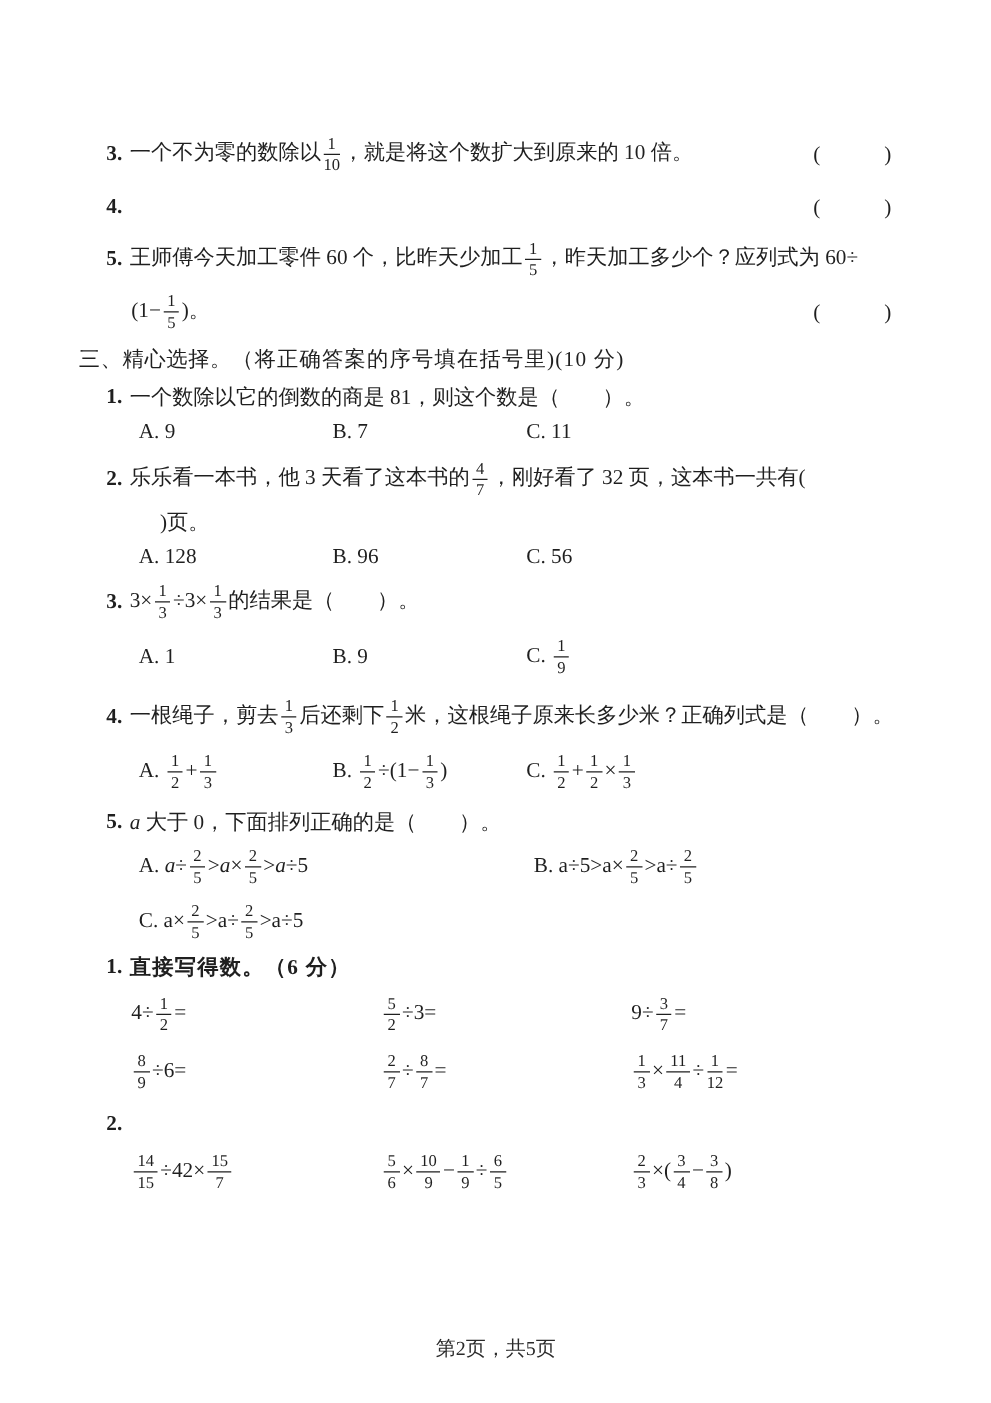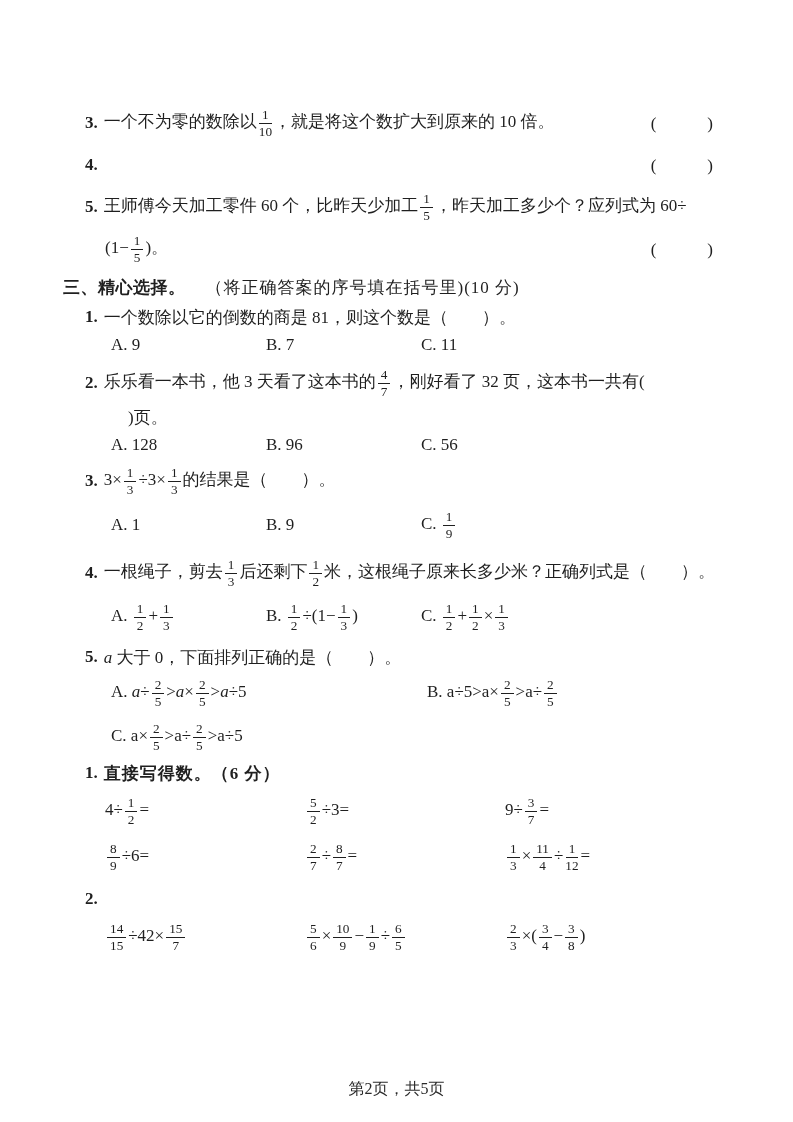--- a/index.html
+++ b/index.html
@@ -25,25 +25,25 @@
   .mt2 { margin-top: 2px; }
   .mt4 { margin-top: 4px; }
   .mt6 { margin-top: 6px; }
   .mt8 { margin-top: 8px; }
 
   .qnum { font-weight: bold; margin-right: 6px; }
   .qtext { white-space: nowrap; }
   .bracket { margin-left: auto; padding-right: 22px; white-space: pre; }
 
   .sec-title {
-    font-weight: 700;
+    font-weight: 400;
     font-family: "Liberation Sans", "DejaVu Sans", sans-serif;
     letter-spacing: 0.5px;
   }
-  .sec-sub { letter-spacing: 1px; margin-left: 20px; }
+  .sec-sub { letter-spacing: 1px; }
   .part-label { letter-spacing: 1px; font-weight: bold; }
 
   .opts { display: flex; padding-left: 48px; }
   .opt { width: 155px; white-space: nowrap; }
   .opt.wide { width: 316px; }
   .opt.last { width: auto; }
 
   .calc-row { display: flex; padding-left: 42px; }
   .calc-cell { width: 200px; white-space: nowrap; }
 
@@ -55,21 +55,21 @@
     vertical-align: middle;
     line-height: 1.05;
     font-size: 0.78em;
     margin: 0 2px;
   }
   .frac .fnum { padding: 0 3px 1px; border-bottom: 1px solid currentColor; text-align: center; }
   .frac .fden { padding-top: 1px; text-align: center; }
 
   .footer {
     position: absolute;
-    left: 0; right: 0; bottom: 22px;
+    left: 0; right: 0; bottom: 32px;
     text-align: center;
     font-size: 16px;
     color: #2a2a2a;
   }
 </style>
 </head>
 <body>
 
 <div class="page">
   <div class="content">

